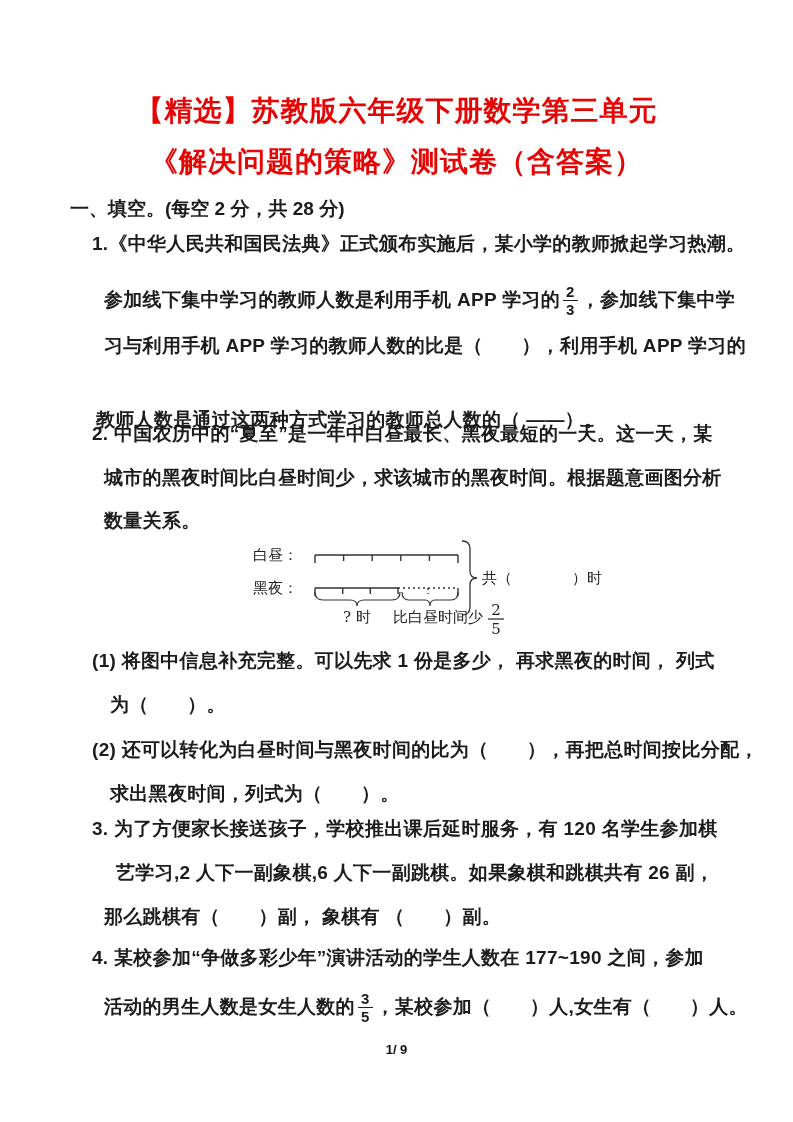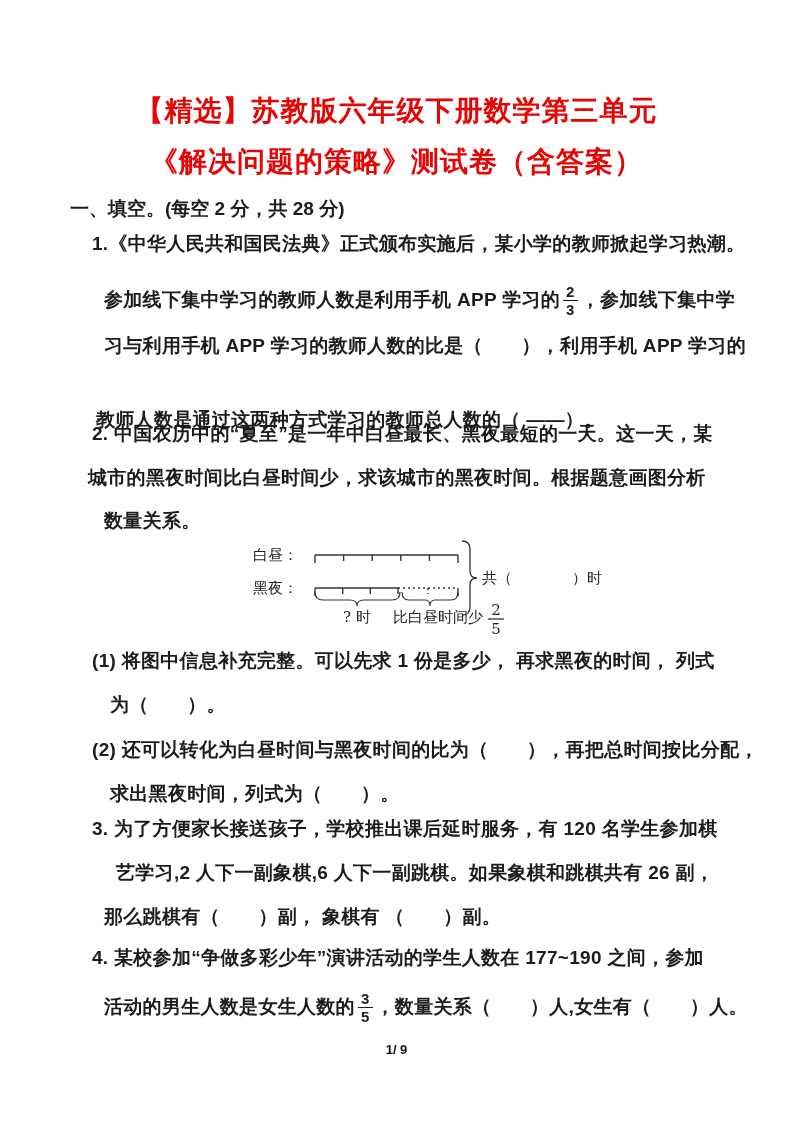--- a/index.html
+++ b/index.html
@@ -73,21 +73,21 @@
   <div class="line" style="left:104px;top:283px;">
     <span>参加线下集中学习的教师人数是利用手机 APP 学习的</span><span class="frac">
         <span class="fnum">2</span>
         <span class="fden">3</span>
       </span><span>，参加线下集中学</span>
   </div>
   <div class="line" style="left:104px;top:333px;">习与利用手机 APP 学习的教师人数的比是（　　），利用手机 APP 学习的</div>
   <div class="line" style="left:96px;top:377px;margin-top:30px;">教师人数是通过这两种方式学习的教师总人数的（ ——）。</div>
 
   <div class="line" style="left:92px;top:421px;">2. 中国农历中的“夏至”是一年中白昼最长、黑夜最短的一天。这一天，某</div>
-  <div class="line" style="left:88px;top:465px;">城市的黑夜时间比白昼时间少，求该城市的黑夜时间。根据题意画图分析</div>
+  <div class="line" style="left:104px;top:465px;">城市的黑夜时间比白昼时间少，求该城市的黑夜时间。根据题意画图分析</div>
   <div class="line" style="left:104px;top:508px;">数量关系。</div>
 
   <svg class="diagram" viewBox="0 0 370 116">
 
     <text x="8" y="29">白昼：</text>
     <text x="8" y="62">黑夜：</text>
 
     <g stroke="#333" stroke-width="1.4" fill="none">
       <path d="M70,24 H213"></path>
       <path d="M70,24 V32"></path>
@@ -133,18 +133,18 @@
 
   <div class="line" style="left:92px;top:816px;">3. 为了方便家长接送孩子，学校推出课后延时服务，有 120 名学生参加棋</div>
   <div class="line" style="left:116px;top:860px;">艺学习,2 人下一副象棋,6 人下一副跳棋。如果象棋和跳棋共有 26 副，</div>
   <div class="line" style="left:104px;top:904px;">那么跳棋有（　　）副， 象棋有 （　　）副。</div>
 
   <div class="line" style="left:92px;top:945px;">4. 某校参加“争做多彩少年”演讲活动的学生人数在 177~190 之间，参加</div>
   <div class="line" style="left:104px;top:990px;">
     <span>活动的男生人数是女生人数的</span><span class="frac">
         <span class="fnum">3</span>
         <span class="fden">5</span>
-      </span><span>，数量关系（　　）人,女生有（　　）人。</span>
+      </span><span>，某校参加（　　）人,女生有（　　）人。</span>
   </div>
 
   <div class="footer">1/ 9</div>
 
 </div>
 
 </body></html>

